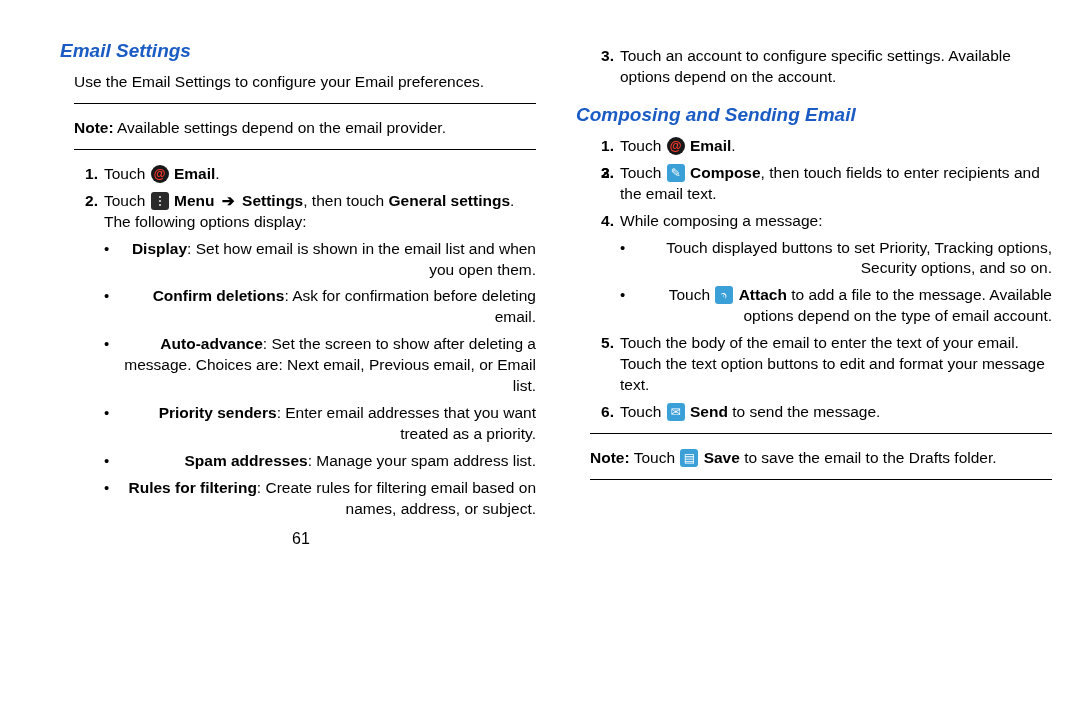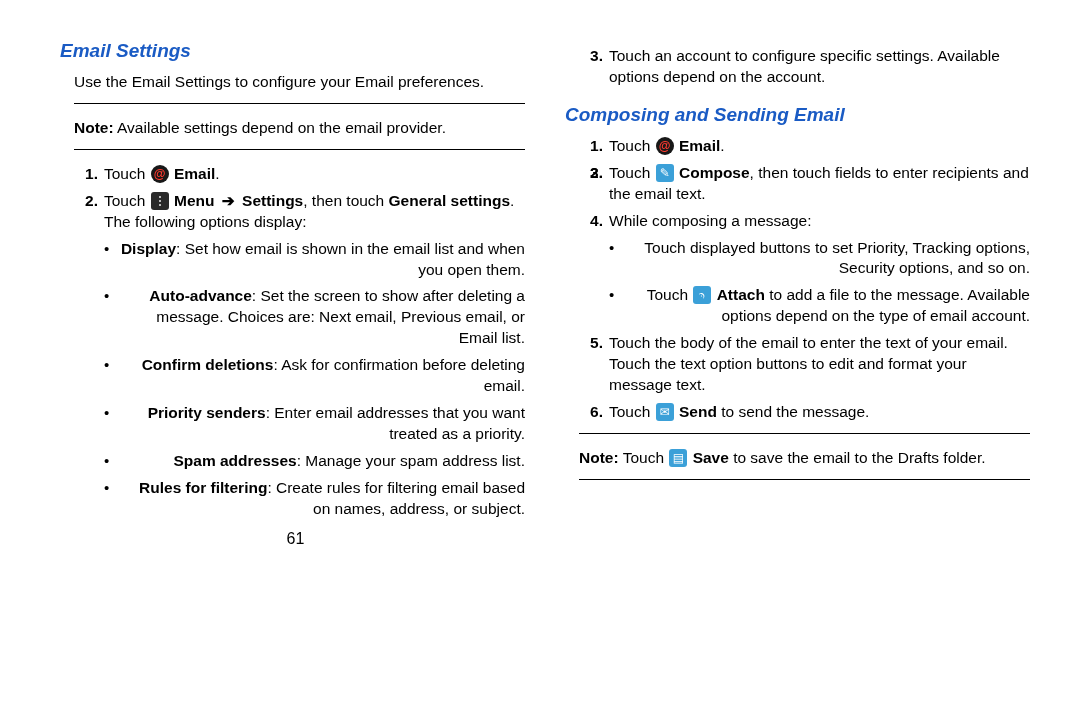--- a/index.html
+++ b/index.html
@@ -8,21 +8,21 @@
     padding: 0;
     width: 1080px;
     height: 720px;
     background: #fff;
     font-family: Arial, Helvetica, sans-serif;
     color: #000;
   }
   .page {
     display: flex;
     gap: 40px;
-    padding: 40px 50px 30px 60px;
+    padding: 40px 28px 30px 60px;
     height: 100%;
   }
   .col {
     flex: 1;
     min-width: 0;
   }
   .section-title {
     color: #1a5bc4;
     font-weight: bold;
     font-style: italic;
@@ -183,22 +183,22 @@
       </li>
       <li>
         <span class="num">2.</span>
         <span>Touch <span class="icon icon-menu">
               <span></span>
               <span></span>
               <span></span>
             </span> <span class="bold">Menu</span> <span class="arrow bold">➔</span> <span class="bold">Settings</span>, then touch <span class="bold">General settings</span>. The following options display:</span>
         <ul class="bullets">
             <li><span class="bold">Display</span>: Set how email is shown in the email list and when you open them.</li>
+            <li><span class="bold">Confirm deletions</span>: Ask for confirmation before deleting email.</li>
             <li><span class="bold">Auto-advance</span>: Set the screen to show after deleting a message. Choices are: Next email, Previous email, or Email list.</li>
-            <li><span class="bold">Confirm deletions</span>: Ask for confirmation before deleting email.</li>
             <li><span class="bold">Priority senders</span>: Enter email addresses that you want treated as a priority.</li>
             <li><span class="bold">Spam addresses</span>: Manage your spam address list.</li>
             <li><span class="bold">Rules for filtering</span>: Create rules for filtering email based on names, address, or subject.</li>
           </ul>
       </li>
     </ol>
 
     <div class="page-num">61</div>
   </div>
 

